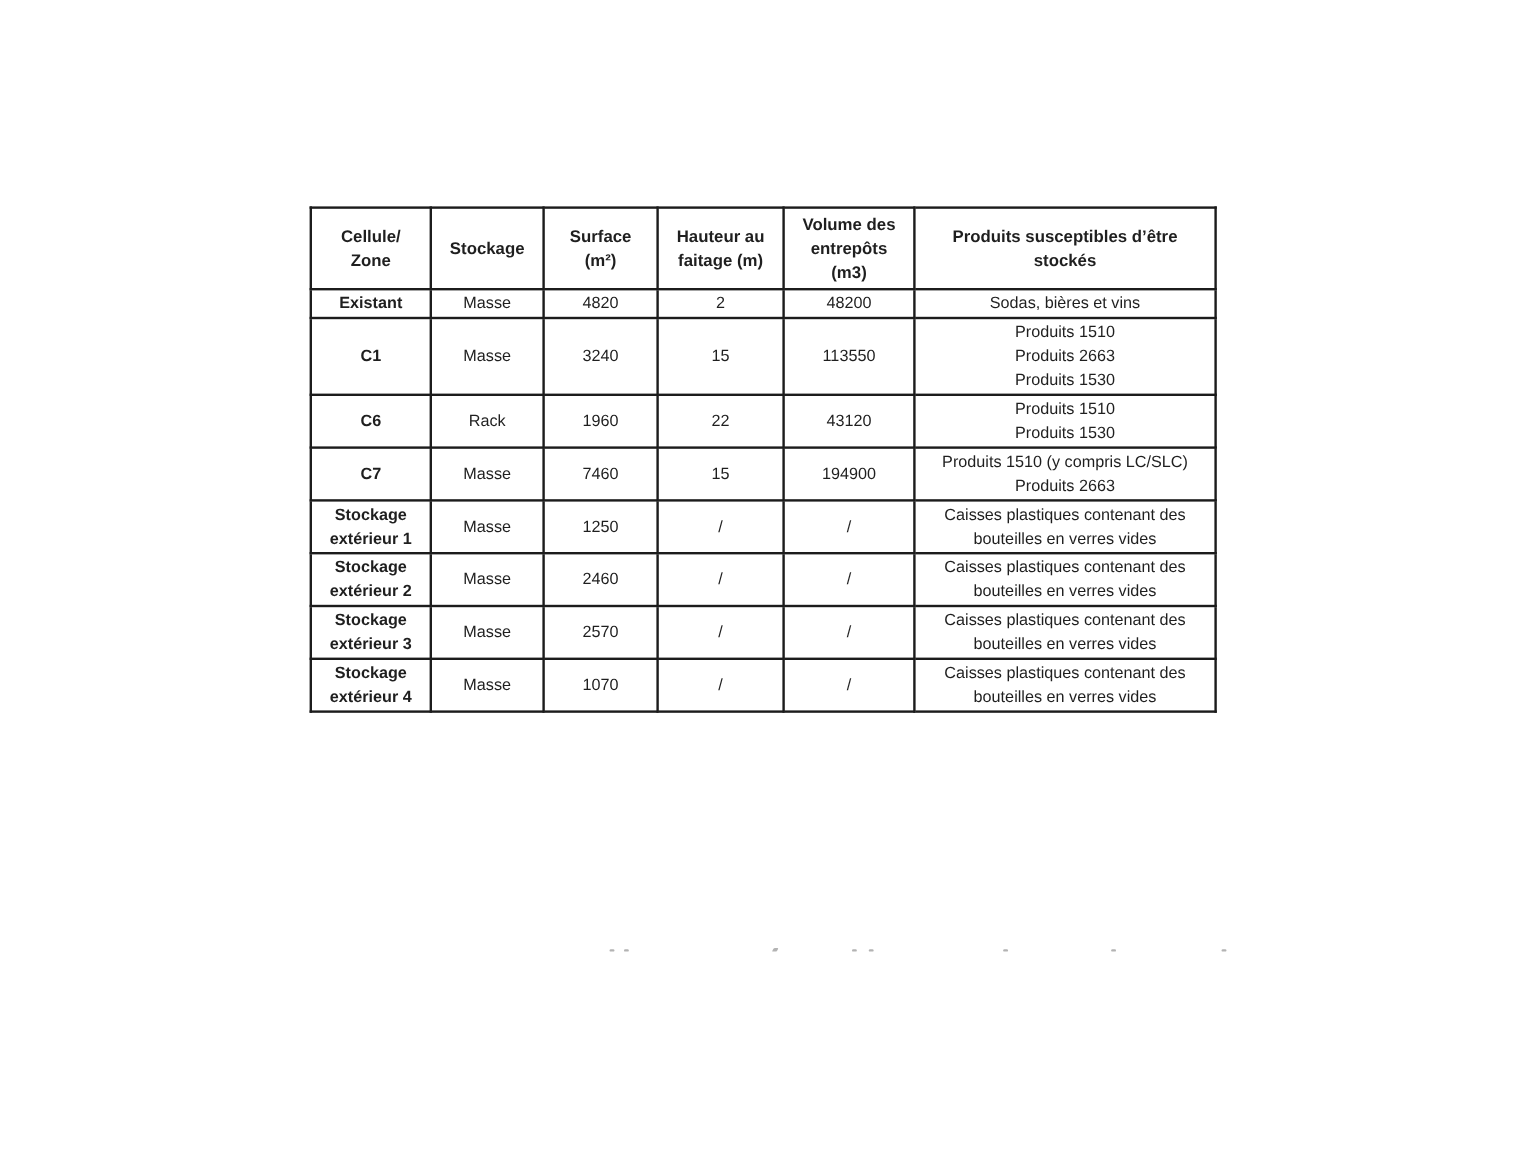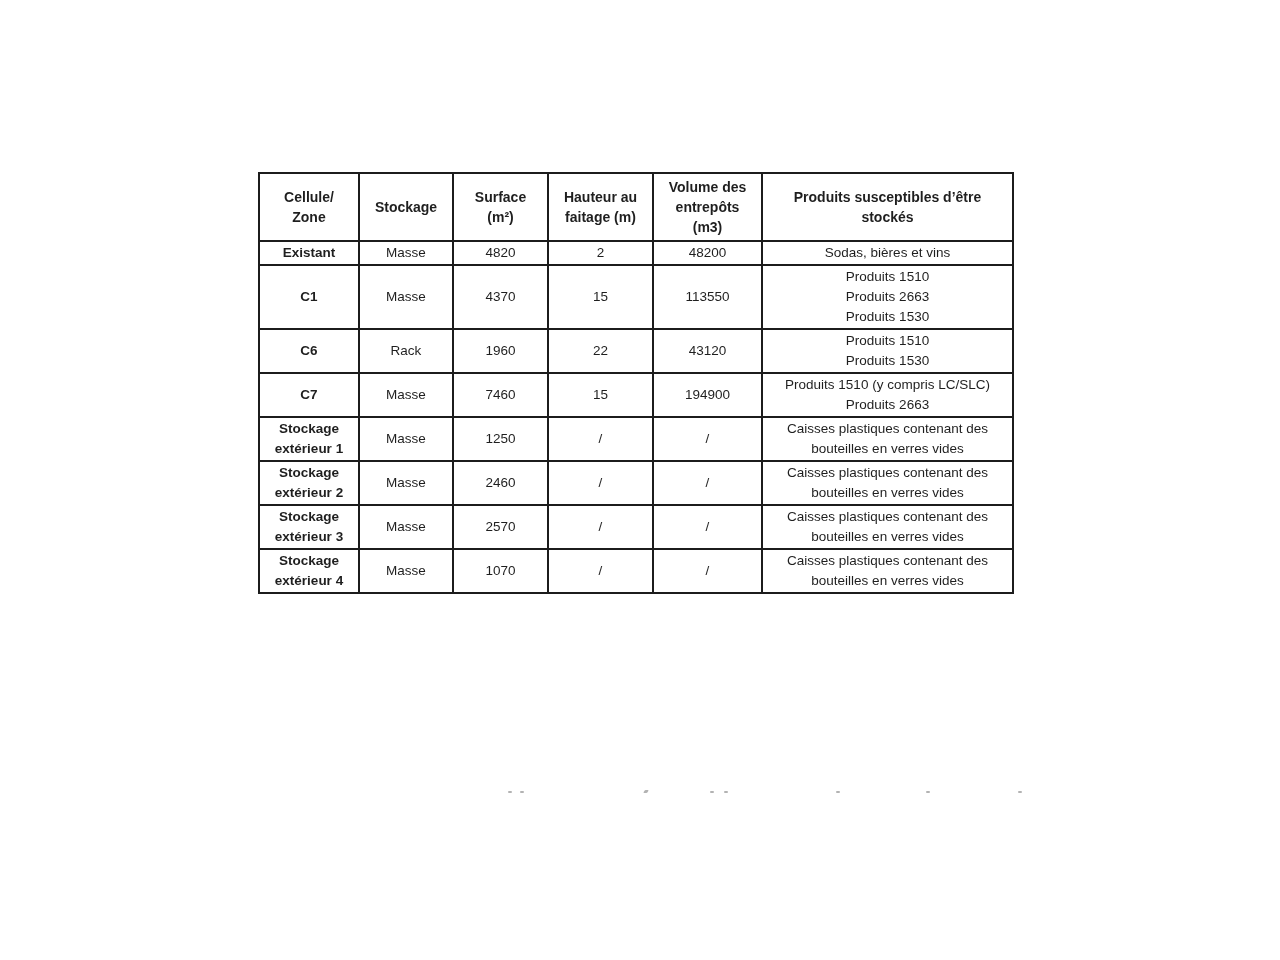--- a/index.html
+++ b/index.html
@@ -106,21 +106,21 @@
             <td class="col-zone">Existant</td>
             <td>Masse</td>
             <td>4820</td>
             <td>2</td>
             <td>48200</td>
             <td>Sodas, bières et vins</td>
           </tr>
           <tr>
             <td class="col-zone">C1</td>
             <td>Masse</td>
-            <td>4370</td>
+            <td>3240</td>
             <td>15</td>
             <td>113550</td>
             <td>Produits 1510
 Produits 2663
 Produits 1530</td>
           </tr>
           <tr>
             <td class="col-zone">C6</td>
             <td>Rack</td>
             <td>1960</td>

